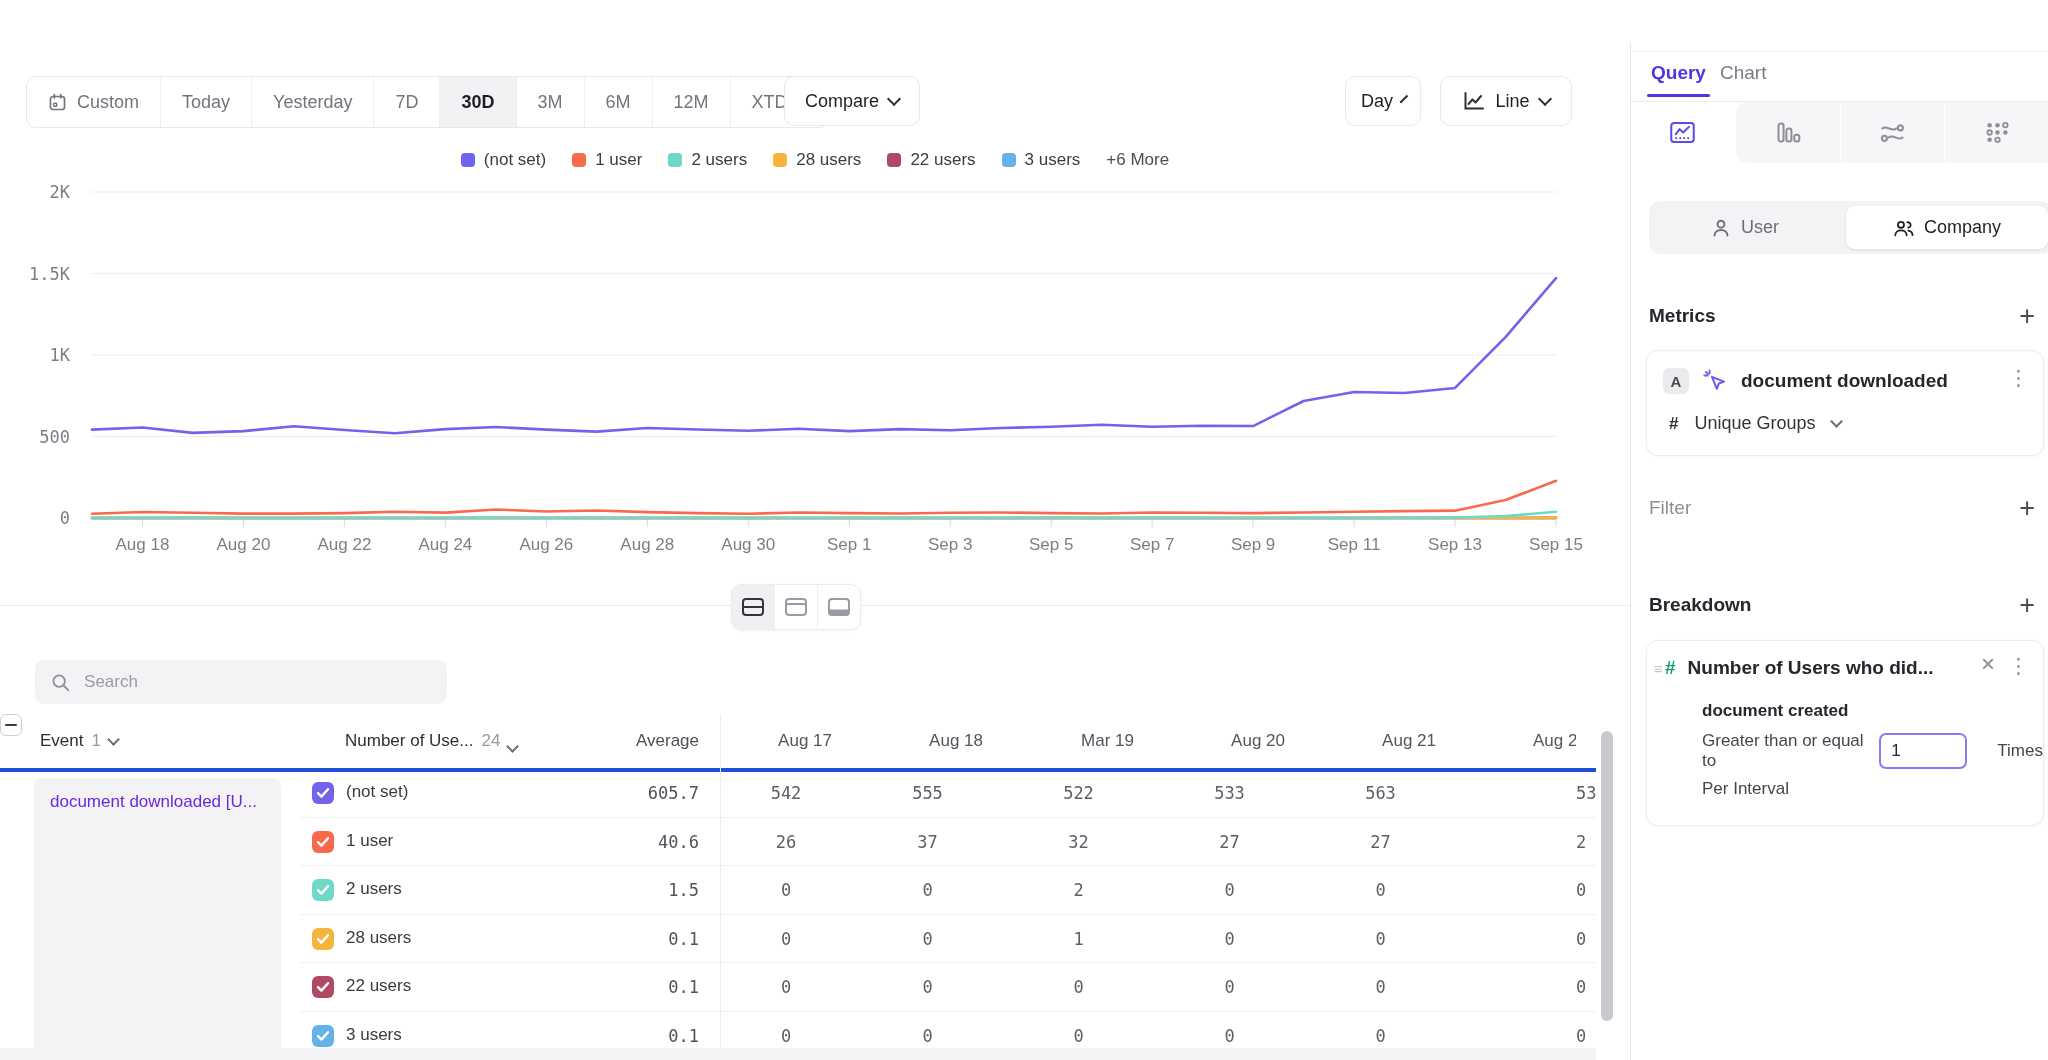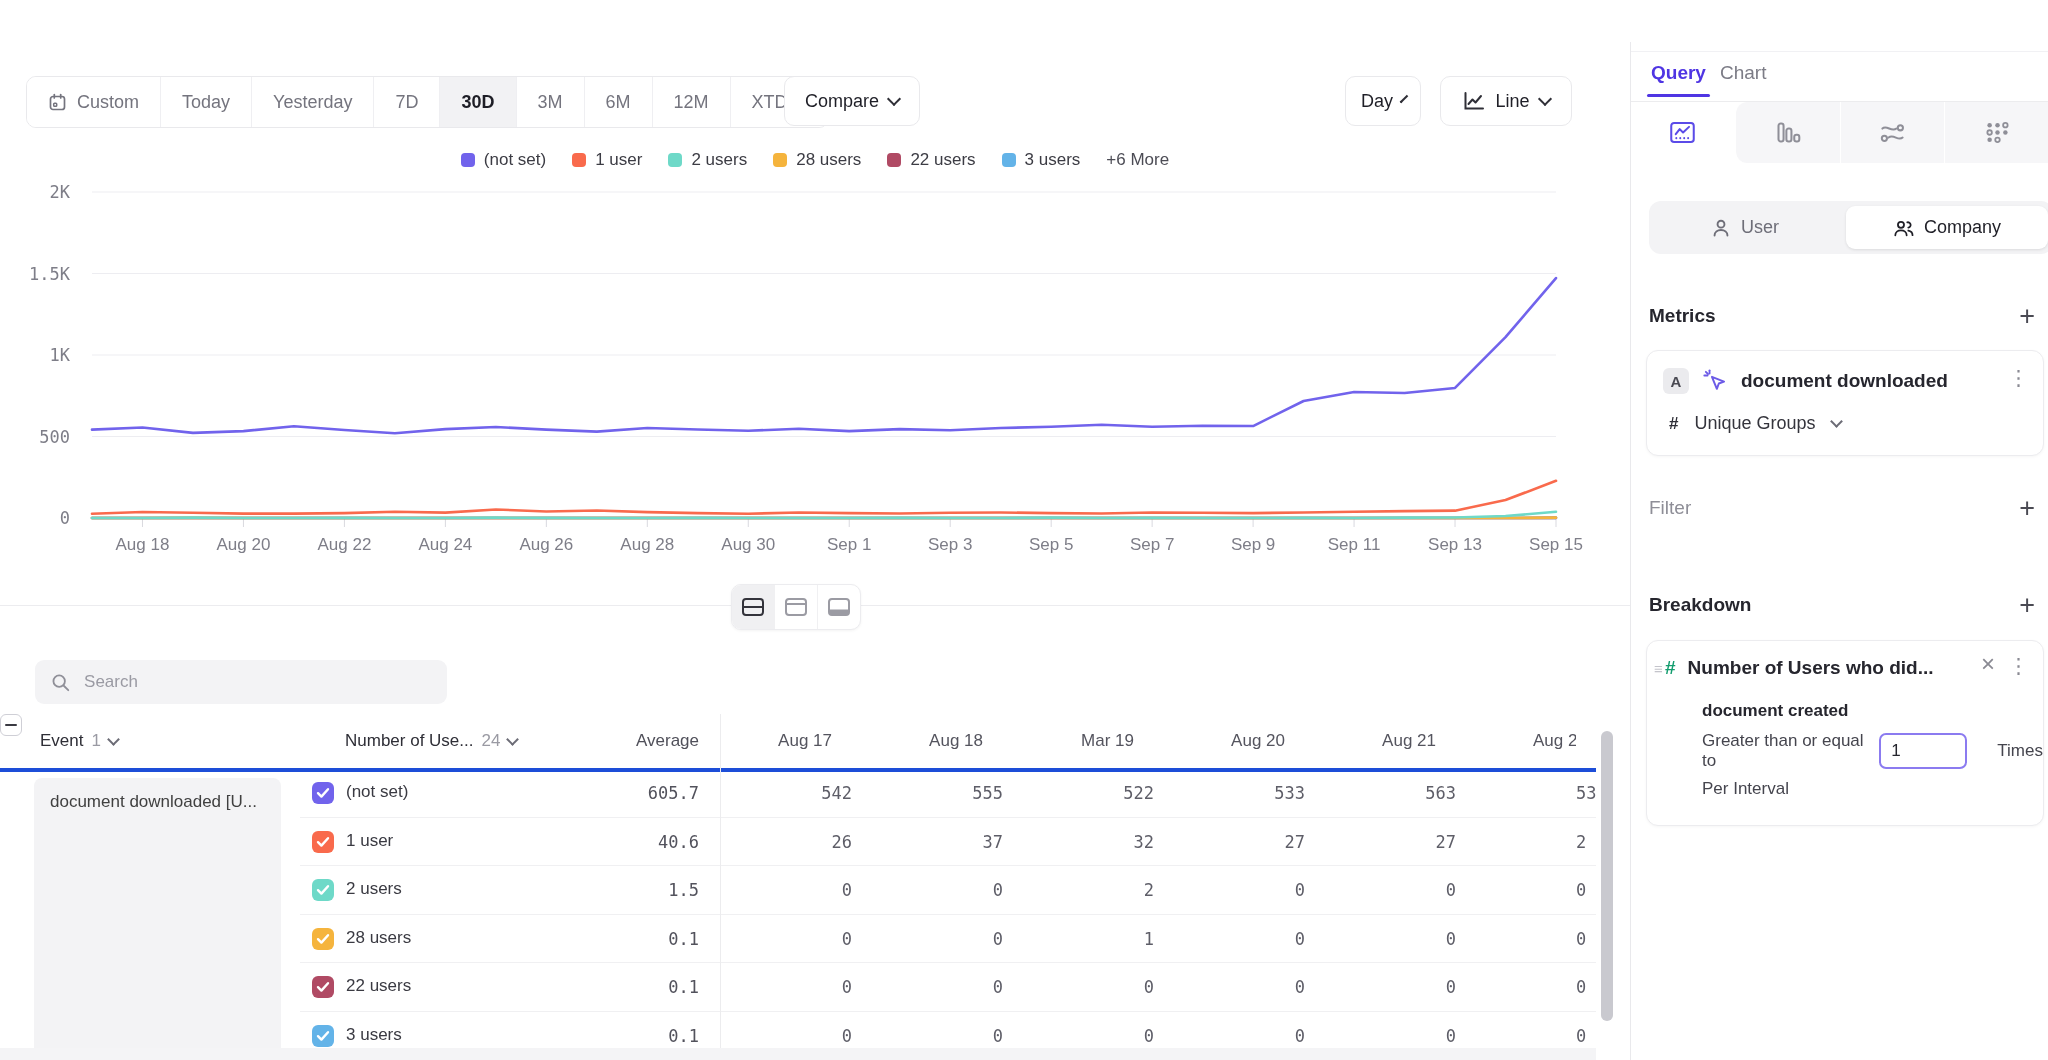--- a/index.html
+++ b/index.html
@@ -45,31 +45,31 @@
   .thead{position:absolute;left:0;top:714px;width:1596px;height:54px;border-bottom:4px solid #1d4ed8;}
   .h-text{font-size:17px;color:#2e2e36;}
   .h-muted{color:#9a9aa3;}
   .h-avg{position:absolute;left:530px;width:169px;top:17px;text-align:right;font-size:17px;color:#50505a;}
   .dates{position:absolute;left:700px;top:0;width:876px;height:100%;overflow:hidden;display:flex;}
   .dcell{width:151px;flex:0 0 151px;text-align:right;font-size:17px;color:#54545e;padding-top:17px;box-sizing:border-box;}
   .dcell:first-child{width:132px;flex:0 0 132px;}
   .dcell.clip{text-align:left;padding-left:97px;}
   .tbody{position:absolute;left:0;top:769px;width:1596px;height:291px;overflow:hidden;}
   .event-pill{position:absolute;left:34px;top:9px;width:247px;height:282px;background:#f3f3f5;
-    border-radius:8px;padding:14px 16px;box-sizing:border-box;font-size:17px;color:#404040;
+    border-radius:8px;padding:14px 16px;box-sizing:border-box;font-size:17px;color:#6d28d9;
     white-space:nowrap;overflow:hidden;}
   .rows{position:absolute;left:300px;top:0;width:1296px;}
   .trow{position:relative;height:48.5px;border-bottom:1px solid #f0f0f2;box-sizing:border-box;}
   .cb{position:absolute;left:12px;top:13px;width:22px;height:22px;border-radius:6px;display:flex;
     align-items:center;justify-content:center;cursor:pointer;}
   .cb.indet{position:static;border:1.5px solid #cfcfd6;background:#fff;box-sizing:border-box;}
   .rlabel{position:absolute;left:46px;top:13px;font-size:17px;color:#3a3a42;}
   .ravg{position:absolute;left:230px;width:169px;top:14px;text-align:right;font-size:17px;color:#52525c;}
   .rvals{position:absolute;left:420px;top:0;width:876px;height:100%;overflow:hidden;display:flex;}
-  .vcell{width:151px;flex:0 0 151px;text-align:right;font-size:17px;color:#5e5e68;padding-top:14px;box-sizing:border-box;}
+  .vcell{width:151px;flex:0 0 151px;text-align:center;font-size:17px;color:#5e5e68;padding-top:14px;box-sizing:border-box;}
   .vcell:first-child{width:132px;flex:0 0 132px;}
   .vcell.clip{text-align:left;padding-left:120px;}
   .col-divider{position:absolute;left:720px;top:714px;width:1px;height:346px;background:#ececee;}
   .vscroll{position:absolute;left:1601px;top:731px;width:12px;height:290px;border-radius:6px;background:#c9c9cf;cursor:pointer;}
   .bottom-strip{position:absolute;left:0;top:1048px;width:1596px;height:12px;background:#f4f4f6;}
 
   
   .sidebar{position:absolute;left:1630px;top:0;width:418px;height:1060px;border-left:1px solid #e9e9ec;background:#fff;box-sizing:border-box;margin-top:42px;}
   .sidebar:before{content:"";position:absolute;left:0;top:9px;width:100%;height:1px;background:#f1f1f4;}
   .sb-tabs{position:absolute;left:0;top:14px;width:100%;height:46px;border-bottom:1px solid #ececee;box-sizing:border-box;}
@@ -298,21 +298,21 @@
       <span class="abs h-text" style="left:40px;top:17px;display:flex;align-items:center;gap:8px;">
         <span>Event</span>
         <span class="h-muted">1</span>
         <span class="chev sm"></span>
       </span>
       <span class="cb indet abs" style="left:312px;top:15px;">
         <svg width="12" height="4" viewBox="0 0 12 4">
           <line x1="1" y1="2" x2="11" y2="2" stroke="#3a3a42" stroke-width="2" stroke-linecap="round"></line>
         </svg>
       </span>
-      <span class="abs h-text" style="left:345px;top:17px;display:flex;align-items:center;gap:8px;">
+      <span class="abs h-text" style="left:345px;top:17px;display:flex;align-items:flex-end;gap:8px;">
         <span>Number of Use...</span>
         <span class="h-muted">24</span>
         <span class="chev sm"></span>
       </span>
       <span class="h-avg">Average</span>
       <span class="dates" id="date-headers">
           <span class="dcell">Aug 17</span>
           <span class="dcell">Aug 18</span>
           <span class="dcell">Mar 19</span>
           <span class="dcell">Aug 20</span>

